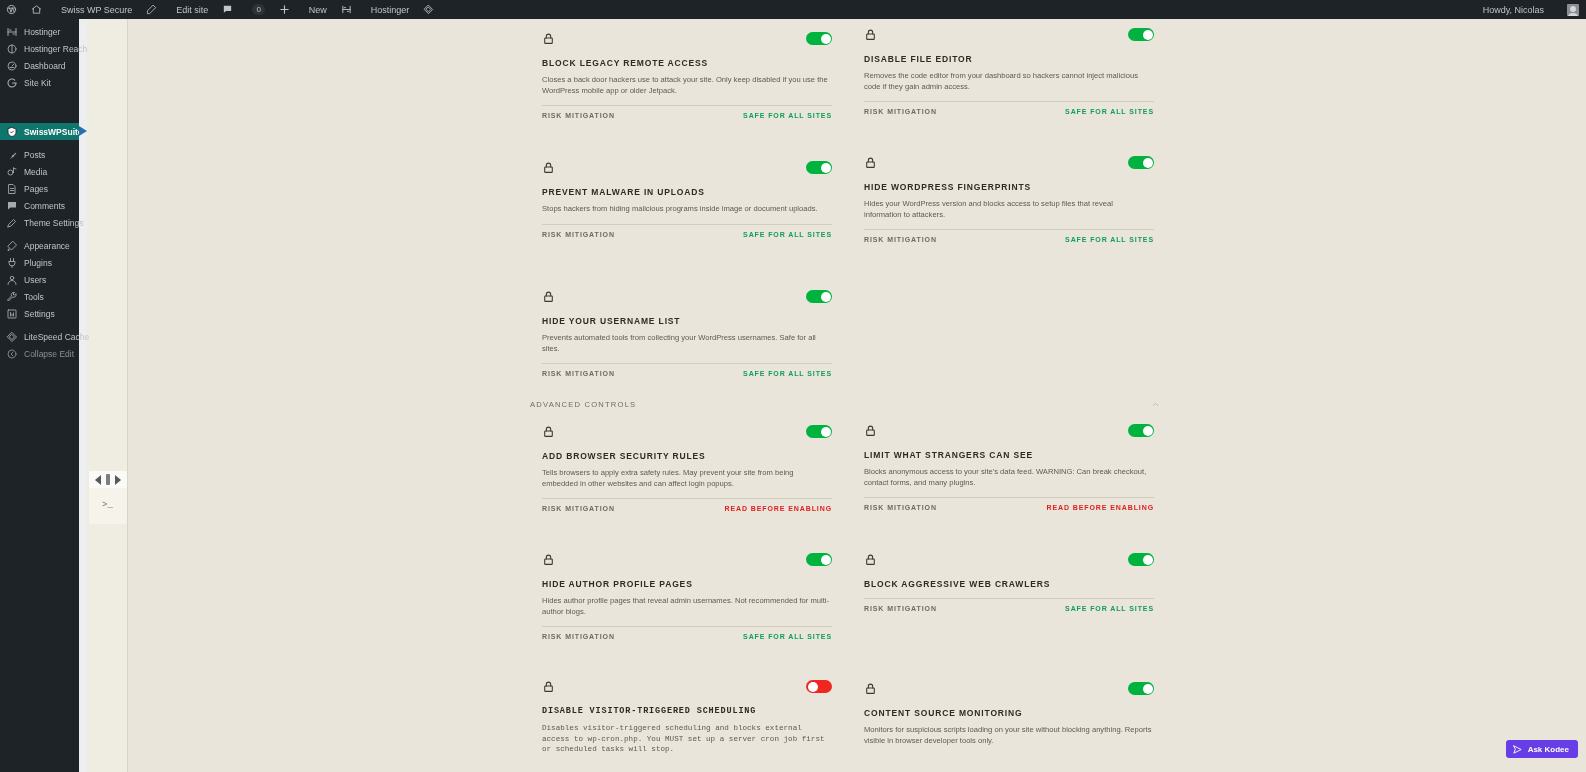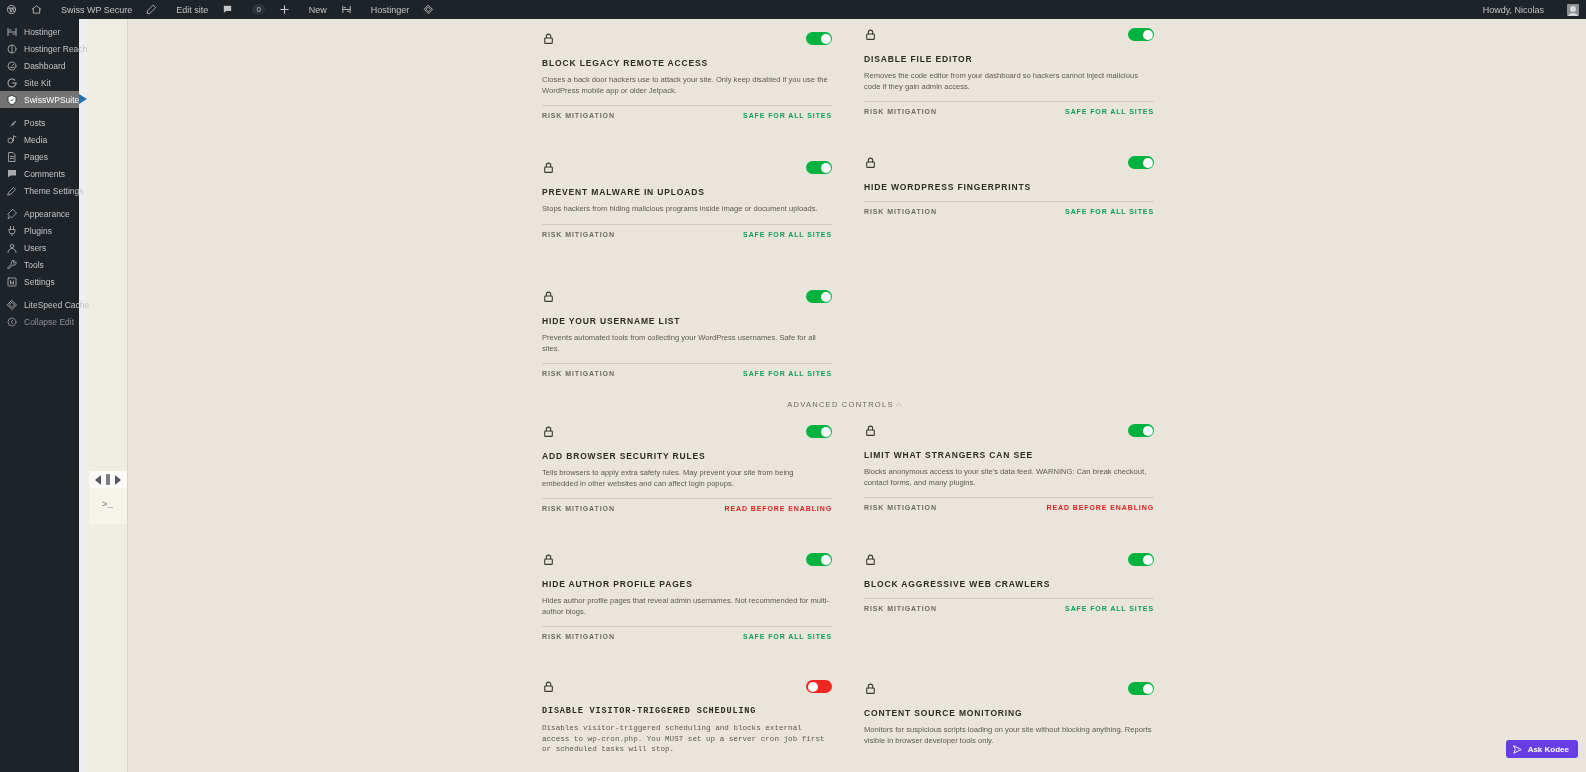--- a/index.html
+++ b/index.html
@@ -61,21 +61,21 @@
     color: #c3c4c7; font-size: 8.5px; white-space: nowrap;
     position: relative;
   }
   .menu-item .mi-ico {
     width: 12px; height: 12px; flex: none;
     display: inline-flex; align-items: center; justify-content: center;
     color: #a7aaad;
   }
   .menu-item .mi-ico svg { display: block; }
   .menu-item.current {
-    background: #737373; color: #fff; font-weight: normal;
+    background: #0f766e; color: #fff; font-weight: bold; margin-top: 32px;
   }
   .menu-item.current .mi-ico { color: #fff; }
   .menu-item.current::after {
     content: ""; position: absolute; right: -8px; top: 3px;
     border-top: 5px solid transparent;
     border-bottom: 5px solid transparent;
     border-left: 8px solid #2271b1;
   }
   .menu-sep { height: 6px; }
   .menu-item.dim { color: #8c8f94; }
@@ -177,21 +177,21 @@
   .foot-status {
     font-size: 7px; font-weight: bold; letter-spacing: .9px;
     text-transform: uppercase;
   }
   .foot-status.safe { color: #0f9d58; }
   .foot-status.warn { color: #e02020; }
 
   
   .section-head {
     position: absolute;
-    display: flex; align-items: center; justify-content: center;
+    display: flex; align-items: center; justify-content: space-between;
     width: 630px;
   }
   .section-title {
     font-size: 7.6px; font-weight: normal; letter-spacing: 1.2px;
     color: #6e6b62; text-transform: uppercase;
   }
   .chev { width: 9px; height: 9px; color: #b8b3a4; }
   .chev svg { display: block; }
 
   
@@ -510,20 +510,21 @@
             <svg viewBox="0 0 24 24" width="13" height="14" fill="none" stroke="currentColor" stroke-width="2" stroke-linecap="round" stroke-linejoin="round">
               <rect x="5" y="10" width="14" height="10" rx="1.2"></rect>
               <path d="M8 10V7a4 4 0 0 1 8 0v3"></path>
             </svg>
           </span>
           <span class="toggle on">
             <span class="knob"></span>
           </span>
         </div>
         <div class="card-title">HIDE WORDPRESS FINGERPRINTS</div>
+        <div class="card-desc">Hides your WordPress version and blocks access to setup files that reveal information to attackers.</div>
         <div class="card-rule"></div>
         <div class="card-foot">
           <span class="foot-label">RISK MITIGATION</span>
           <span class="foot-status safe">SAFE FOR ALL SITES</span>
         </div>
       </div>
       <div class="card" style="left: 414px; top: 271px;">
         <div class="card-head">
           <span class="lock-ico">
             <svg viewBox="0 0 24 24" width="13" height="14" fill="none" stroke="currentColor" stroke-width="2" stroke-linecap="round" stroke-linejoin="round">

